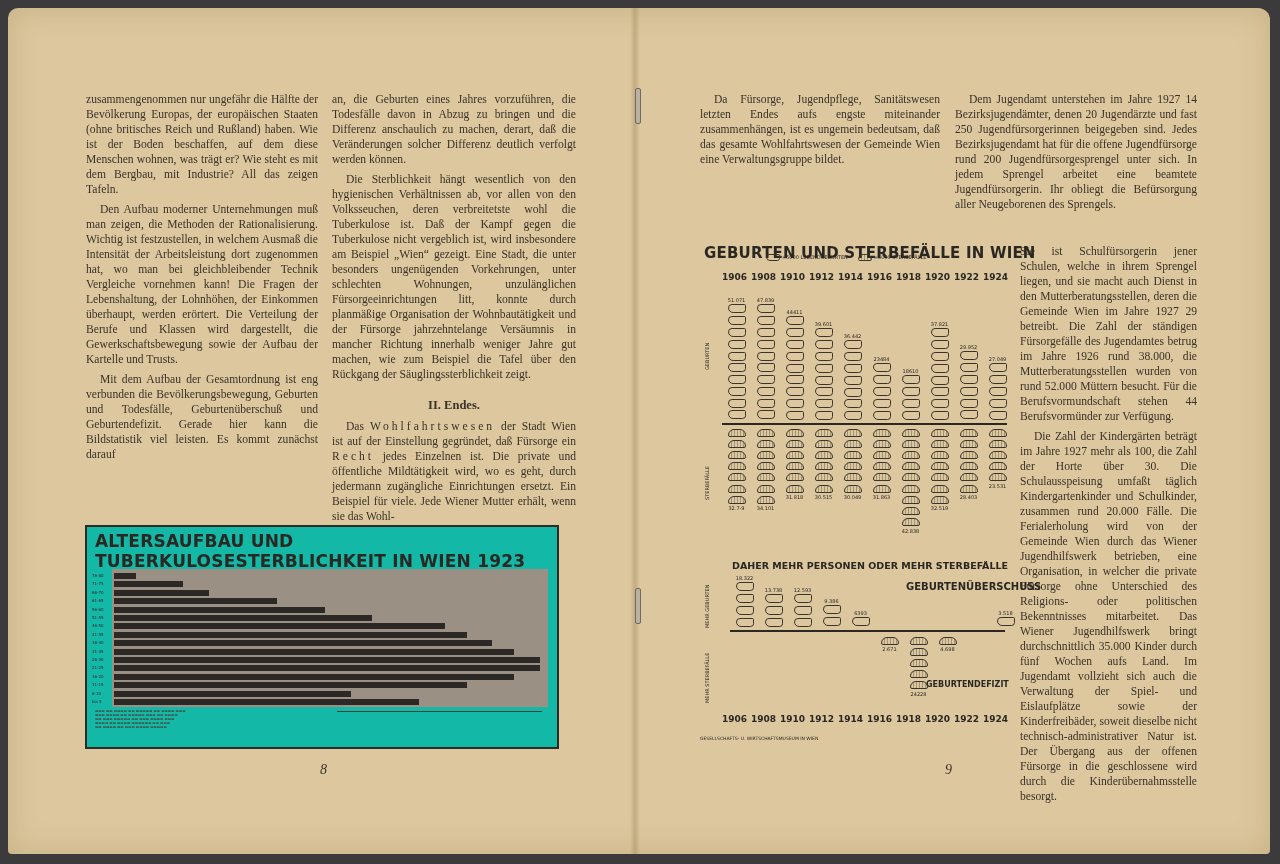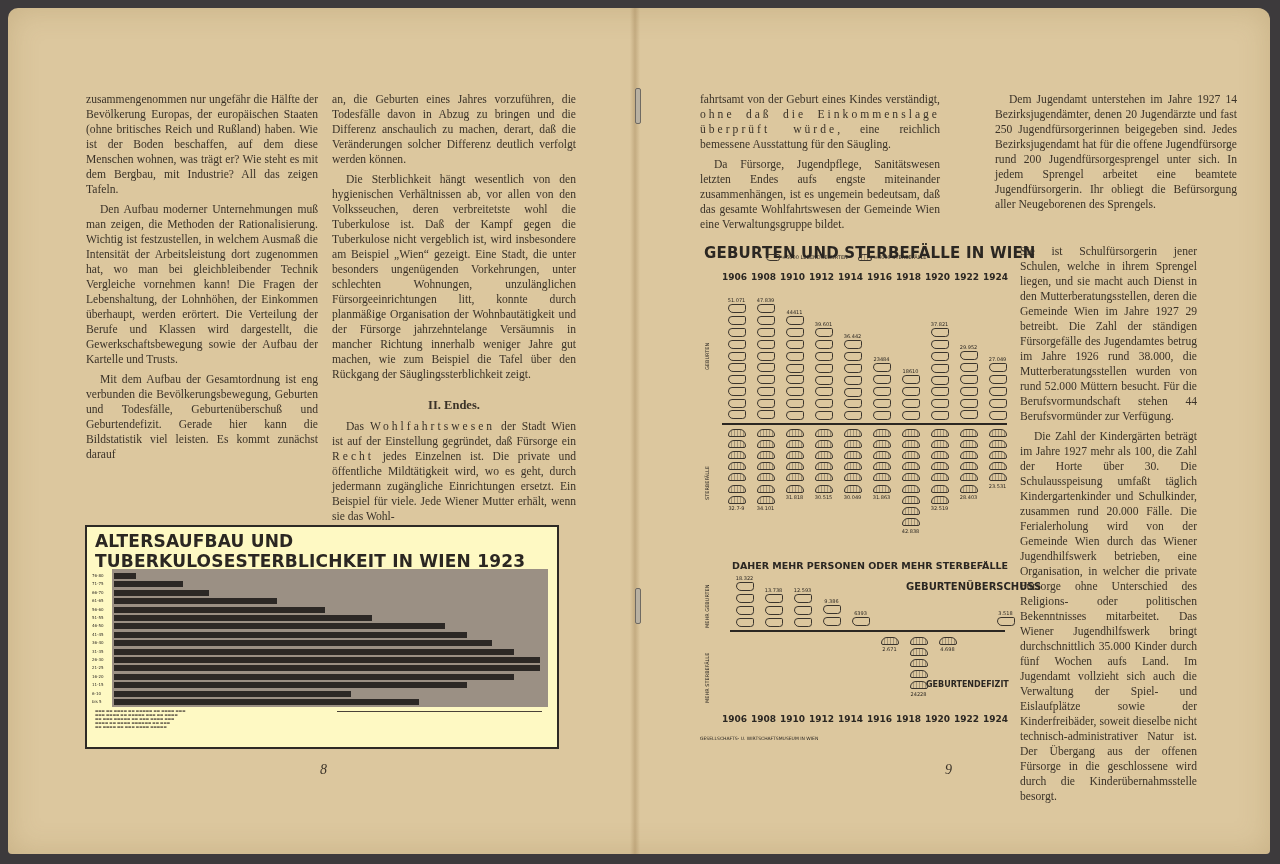--- a/index.html
+++ b/index.html
@@ -8,21 +8,21 @@
   .gutter{position:absolute;left:630px;top:8px;width:10px;height:846px;background:linear-gradient(90deg,rgba(160,130,80,.0),rgba(150,120,75,.35),rgba(160,130,80,0));}
   .staple{position:absolute;left:635px;width:4px;height:34px;border:1px solid #6f6a62;border-radius:2px;background:#b9b1a2;}
   .col{position:absolute;font-size:11.6px;line-height:15px;text-align:justify;}
   .col p{margin:0;text-indent:14px;}
   .col p.noind{text-indent:0;}
   .col p + p{margin-top:5px;}
   .sp{letter-spacing:3px;}
   h3{margin:16px 0 6px 0;font-size:12.5px;text-align:center;font-weight:bold;}
   .pageno{position:absolute;font-style:italic;font-size:14px;}
   
-  .tbc{position:absolute;left:85px;top:525px;width:470px;height:220px;border:2px solid #2e2a25;background:#fef9c3;}
+  .tbc{position:absolute;left:85px;top:525px;width:470px;height:220px;border:2px solid #2e2a25;background:#14b8a6;}
   .tbc-title{font-family:"DejaVu Sans","Liberation Sans",sans-serif;font-weight:bold;font-size:17px;letter-spacing:.2px;padding:4px 0 0 8px;color:#2b2722;}
   .tbc-legend{font-family:"DejaVu Sans",sans-serif;font-size:4.5px;padding:2px 0 0 38px;display:flex;align-items:center;gap:4px;color:#2b2722;}
   .tbc-legend .sw{width:22px;height:5px;background:#2b2722;display:inline-block;}
   .tbc-plot{position:absolute;left:25px;top:42px;width:436px;height:138px;background:#9b9084;}
   .tbc-row{position:absolute;left:2px;height:6px;background:#2c2825;}
   .tbc-lbl{position:absolute;left:-20px;font-size:4px;font-family:"DejaVu Sans",sans-serif;color:#2b2722;}
   .tbc-foot{position:absolute;left:8px;top:182px;width:200px;height:34px;font-size:3.5px;line-height:4px;color:#4a4238;font-family:"DejaVu Sans",sans-serif;overflow:hidden;}
   .tbc-table{position:absolute;left:250px;top:184px;width:205px;height:30px;border-top:1px solid #4a4238;}
   
   .bc{position:absolute;left:700px;top:228px;width:310px;height:520px;font-family:"DejaVu Sans","Liberation Sans",sans-serif;color:#2b2722;}
@@ -99,25 +99,24 @@
       <div class="tbc-row" style="top: 121.6px; width: 236.5px;"></div>
       <div class="tbc-lbl" style="top: 121.6px;">6-10</div>
       <div class="tbc-row" style="top: 130px; width: 305.3px;"></div>
       <div class="tbc-lbl" style="top: 130px;">bis 5</div>
     </div>
   <div class="tbc-foot">▬▬▬ ▬▬ ▬▬▬▬ ▬▬ ▬▬▬▬▬ ▬▬ ▬▬▬▬ ▬▬▬<br>▬▬▬ ▬▬▬▬ ▬▬ ▬▬▬▬▬ ▬▬▬ ▬▬ ▬▬▬▬<br>▬▬ ▬▬▬ ▬▬▬▬▬ ▬▬ ▬▬▬ ▬▬▬▬ ▬▬▬<br>▬▬▬▬ ▬▬ ▬▬▬▬ ▬▬▬▬▬▬ ▬▬ ▬▬▬<br>▬▬ ▬▬▬▬ ▬▬ ▬▬▬ ▬▬▬▬ ▬▬▬▬▬</div>
   <div class="tbc-table"></div>
 </div>
 
 <div class="col" style="left:700px;top:92px;width:240px;">
-  <p class="noind"><span>fahrtsamt von der Geburt eines Kindes verständigt, </span><span class="sp">ohne daß die Einkommenslage überprüft würde</span><span>, eine reichlich bemessene Ausstattung für den Säugling.</span></p>
   <p>Da Fürsorge, Jugendpflege, Sanitätswesen letzten Endes aufs engste miteinander zusammenhängen, ist es ungemein bedeutsam, daß das gesamte Wohlfahrtswesen der Gemeinde Wien eine Verwaltungsgruppe bildet.</p>
 </div>
 
-<div class="col" style="left:955px;top:92px;width:242px;margin-left:40px;">
+<div class="col" style="left:955px;top:92px;width:242px;">
   <p>Dem Jugendamt unterstehen im Jahre 1927 14 Bezirksjugendämter, denen 20 Jugendärzte und fast 250 Jugendfürsorgerinnen beigegeben sind. Jedes Bezirksjugendamt hat für die offene Jugendfürsorge rund 200 Jugendfürsorgesprengel unter sich. In jedem Sprengel arbeitet eine beamtete Jugendfürsorgerin. Ihr obliegt die Befürsorgung aller Neugeborenen des Sprengels.</p>
 </div>
 
 <div class="col" style="left:1020px;top:232px;width:177px;margin-top:12px;">
   <p class="noind">Sie ist Schulfürsorgerin jener Schulen, welche in ihrem Sprengel liegen, und sie macht auch Dienst in den Mutterberatungsstellen, deren die Gemeinde Wien im Jahre 1927 29 betreibt. Die Zahl der ständigen Fürsorgefälle des Jugendamtes betrug im Jahre 1926 rund 38.000, die Mutterberatungsstellen wurden von rund 52.000 Müttern besucht. Für die Berufsvormundschaft stehen 44 Berufsvormünder zur Verfügung.</p>
   <p>Die Zahl der Kindergärten beträgt im Jahre 1927 mehr als 100, die Zahl der Horte über 30. Die Schulausspeisung umfaßt täglich Kindergartenkinder und Schulkinder, zusammen rund 20.000 Fälle. Die Ferialerholung wird von der Gemeinde Wien durch das Wiener Jugendhilfswerk betrieben, eine Organisation, in welcher die private Fürsorge ohne Unterschied des Religions- oder politischen Bekenntnisses mitarbeitet. Das Wiener Jugendhilfswerk bringt durchschnittlich 35.000 Kinder durch fünf Wochen aufs Land. Im Jugendamt vollzieht sich auch die Verwaltung der Spiel- und Eislaufplätze sowie der Kinderfreibäder, soweit dieselbe nicht technisch-administrativer Natur ist. Der Übergang aus der offenen Fürsorge in die geschlossene wird durch die Kinderübernahmsstelle besorgt.</p>
 </div>
 
 <div class="bc" id="bc">
   <div class="bc-title">GEBURTEN UND STERBEFÄLLE IN WIEN</div>

